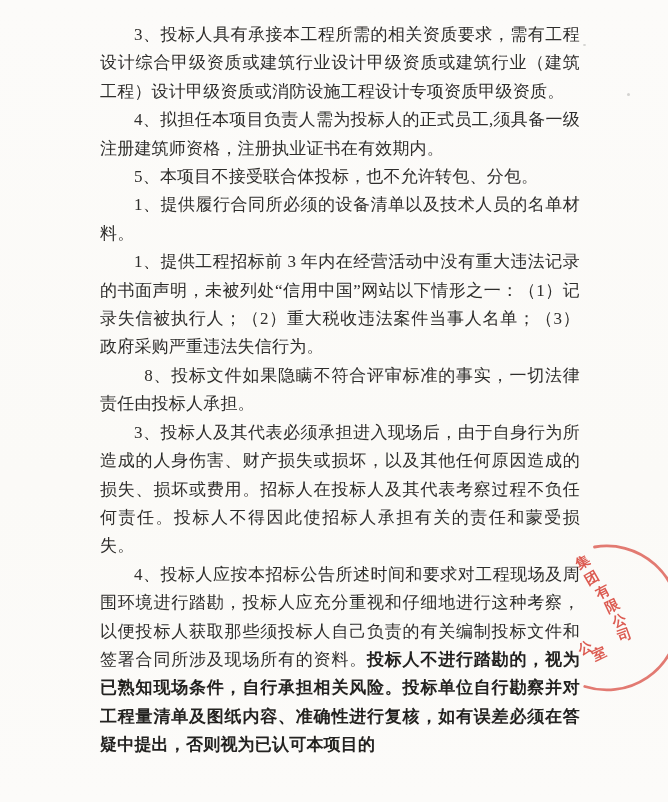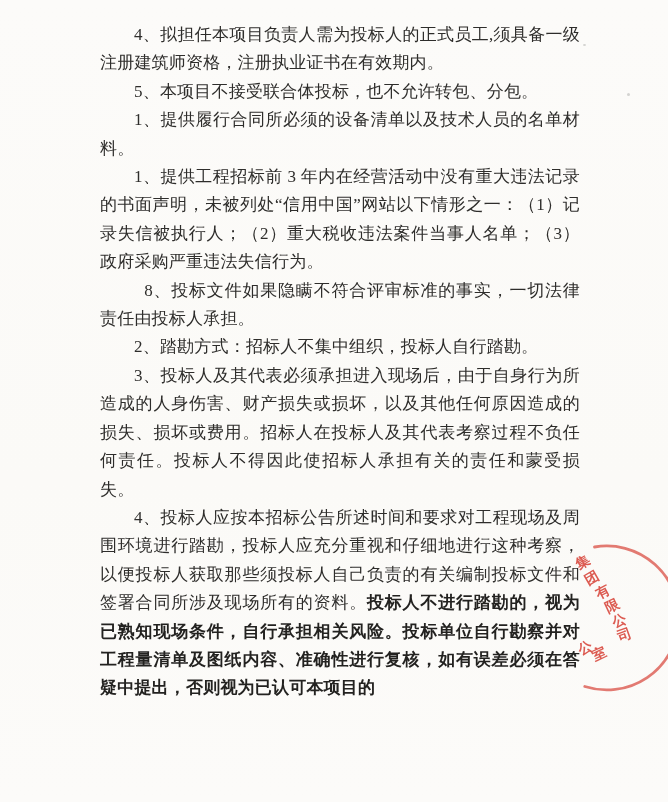--- a/index.html
+++ b/index.html
@@ -47,26 +47,26 @@
   }
   .speck-1 { left: 583px; top: 44px; width: 3px; height: 2px; }
   .speck-2 { left: 627px; top: 93px; width: 3px; height: 3px; }
 </style>
 </head>
 <body>
 
 <div class="page">
 
   <div class="doc">
+    <p>3、投标人具有承接本工程所需的相关资质要求，需有工程设计综合甲级资质或建筑行业设计甲级资质或建筑行业（建筑工程）设计甲级资质或消防设施工程设计专项资质甲级资质。</p>
     <p>4、拟担任本项目负责人需为投标人的正式员工,须具备一级注册建筑师资格，注册执业证书在有效期内。</p>
     <p>5、本项目不接受联合体投标，也不允许转包、分包。</p>
     <p>1、提供履行合同所必须的设备清单以及技术人员的名单材料。</p>
     <p>1、提供工程招标前 3 年内在经营活动中没有重大违法记录的书面声明，未被列处“信用中国”网站以下情形之一：（1）记录失信被执行人；（2）重大税收违法案件当事人名单；（3）政府采购严重违法失信行为。</p>
     <p class="indent-extra">8、投标文件如果隐瞒不符合评审标准的事实，一切法律责任由投标人承担。</p>
-    <p>2、踏勘方式：招标人不集中组织，投标人自行踏勘。</p>
     <p>3、投标人及其代表必须承担进入现场后，由于自身行为所造成的人身伤害、财产损失或损坏，以及其他任何原因造成的损失、损坏或费用。招标人在投标人及其代表考察过程不负任何责任。投标人不得因此使招标人承担有关的责任和蒙受损失。</p>
     <p>
       <span>4、投标人应按本招标公告所述时间和要求对工程现场及周围环境进行踏勘，投标人应充分重视和仔细地进行这种考察，以便投标人获取那些须投标人自己负责的有关编制投标文件和签署合同所涉及现场所有的资料。</span><span class="bold">投标人不进行踏勘的，视为已熟知现场条件，自行承担相关风险。投标单位自行勘察并对工程量清单及图纸内容、准确性进行复核，如有误差必须在答疑中提出，否则视为已认可本项目的</span>
     </p>
   </div>
 
   <svg class="stamp" viewBox="0 0 128 215" xmlns="http://www.w3.org/2000/svg">
     <path d="M 54.5 42 A 72 72 0 1 1 44.8 181.5" fill="none" stroke="#d8453a" stroke-width="2.8" stroke-linecap="round" opacity="0.8"></path>
     <text text-anchor="middle" transform="translate(45,61) rotate(-30)">集</text>
     <text text-anchor="middle" transform="translate(54,77) rotate(-30)">团</text>

